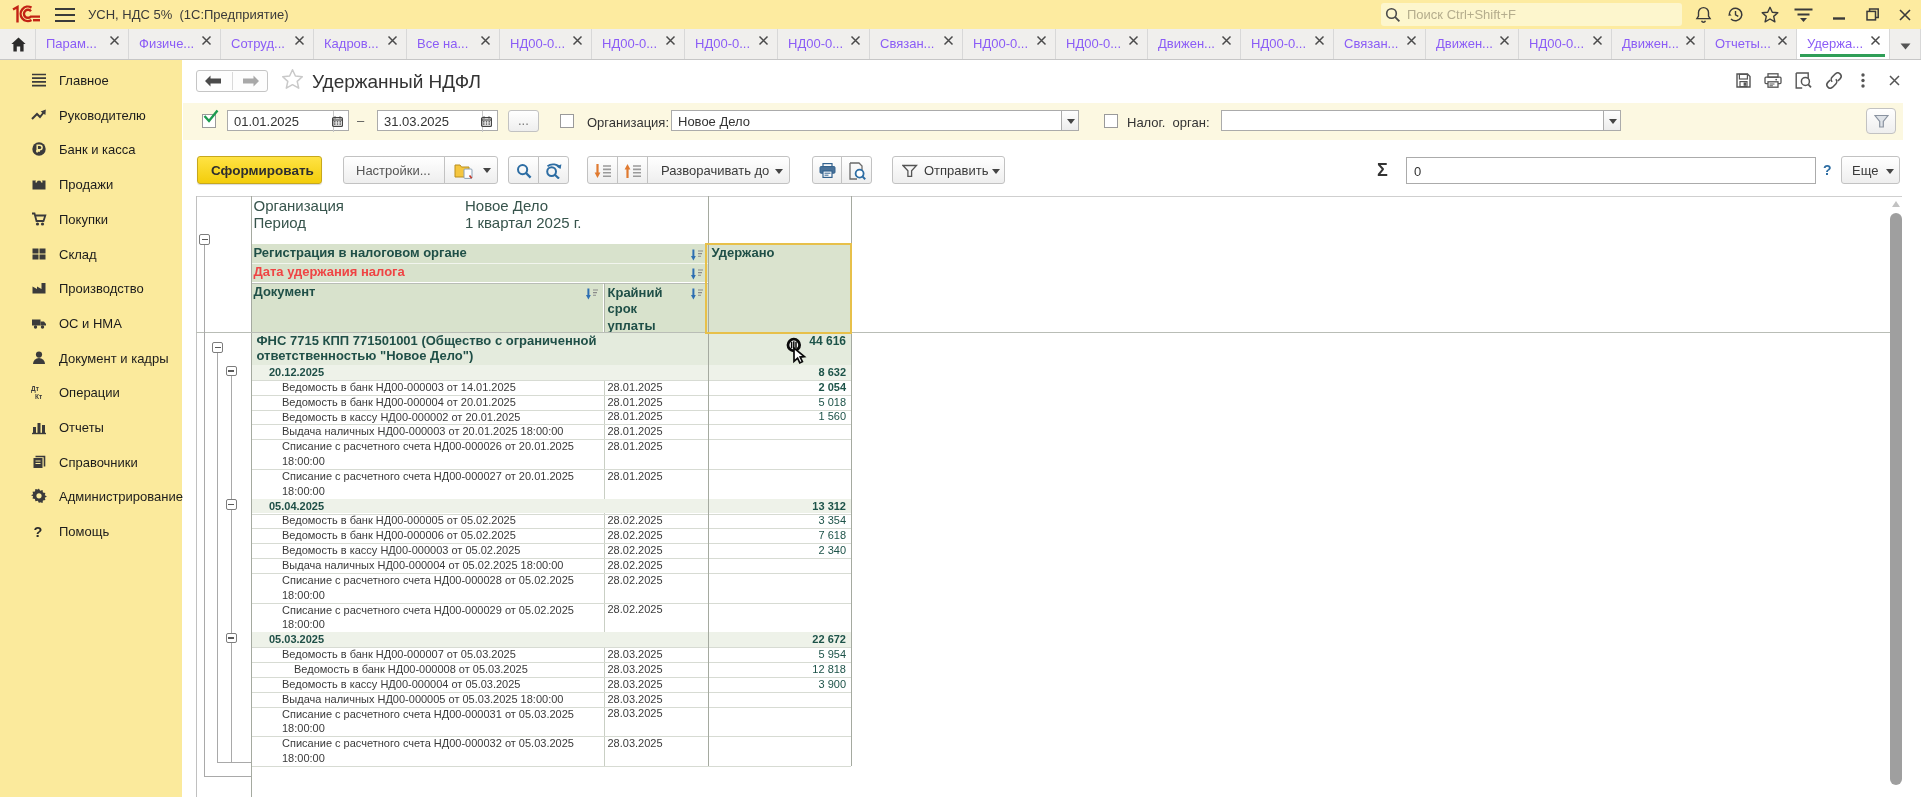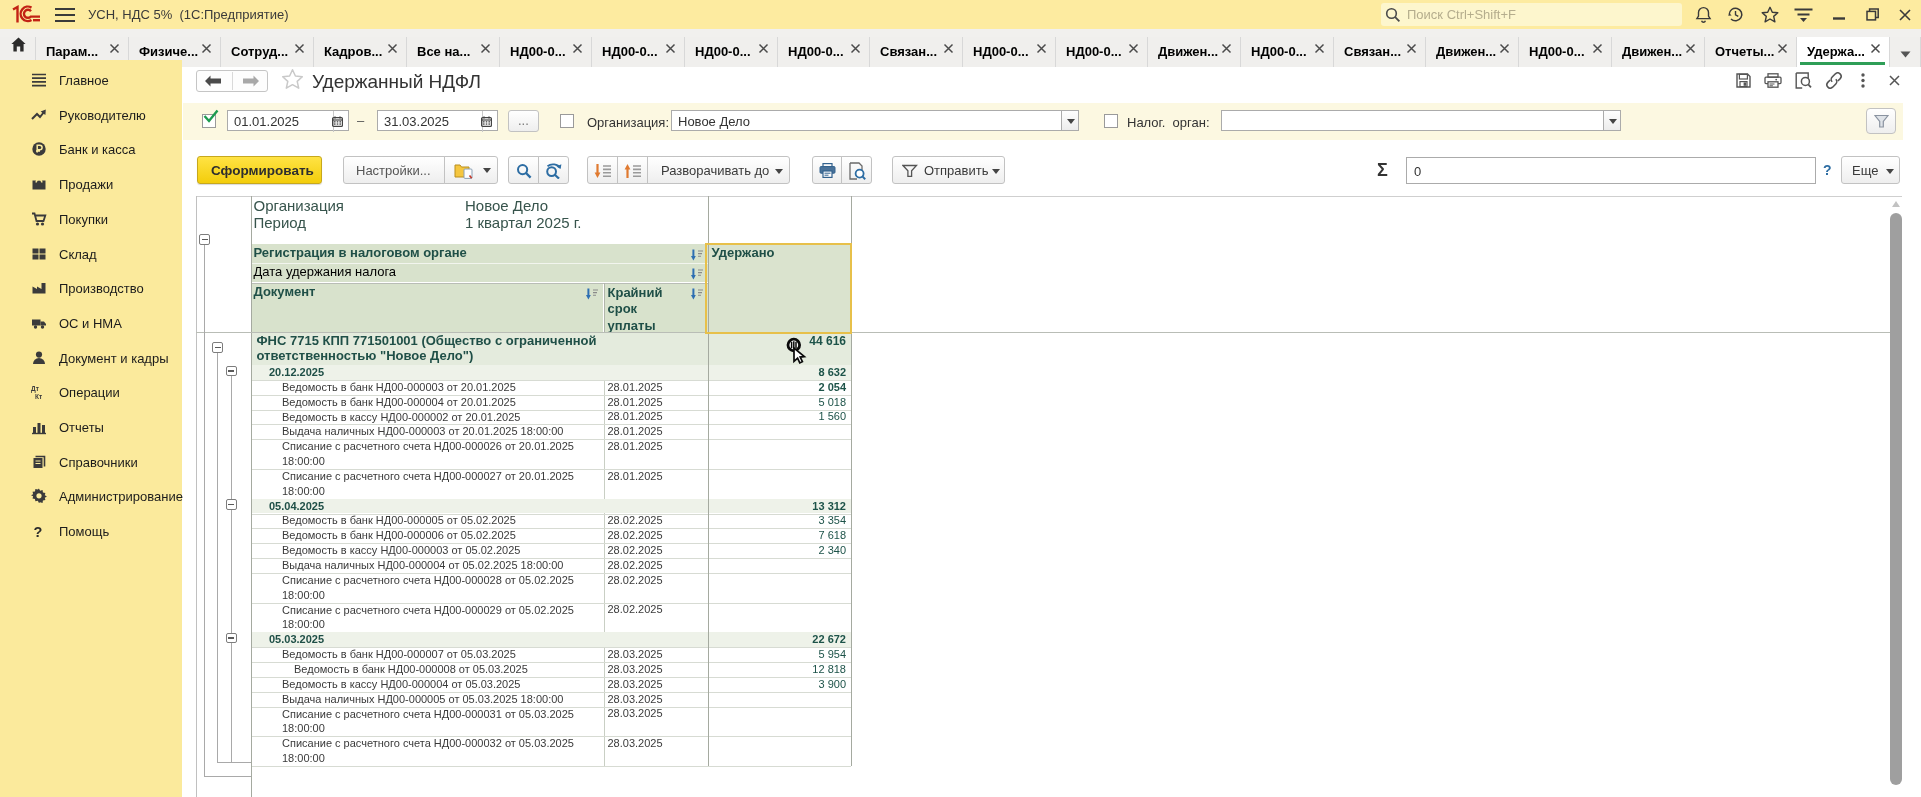--- a/index.html
+++ b/index.html
@@ -7,21 +7,21 @@
 .abs { position:absolute; }
 svg { display:block; }
 
 #titlebar { position:absolute; left:0; top:0; width:1921px; height:29px; background:#fdeba0; }
 #apptitle { position:absolute; left:88px; top:7px; font-size:13px; color:#3a3a3a; }
 #searchbox { position:absolute; left:1381px; top:3px; width:301px; height:23px; background:#fdf6cd; border-radius:3px; }
 #searchbox .ph { position:absolute; left:26px; top:4px; color:#b5ad8d; font-size:13px; }
 
 #tabbar { position:absolute; left:0; top:29px; width:1921px; height:31px; background:#f1f0ee; }
 #tabbar .bot { position:absolute; left:0; bottom:0; width:1921px; height:1px; background:#c6c6c6; }
-.tab { position:absolute; top:37px; height:30px; background:#f0efed; border-right:1px solid #d8d8d8; font-size:13px; color:#000000;font-weight:bold; }
+.tab { position:absolute; top:29px; height:30px; background:#f0efed; border-right:1px solid #d8d8d8; font-size:13px; color:#8b5cf6; }
 .tab .lbl { position:absolute; left:10px; top:7px; white-space:nowrap; }
 .tab .x { position:absolute; right:8px; top:6px; width:11px; height:11px; }
 .tab.active { background:#fff; }
 .tab.active .bar { position:absolute; left:3px; right:4px; bottom:2px; height:3px; background:#2f9e57; }
 
 #sidebar { position:absolute; left:0; top:60px; width:182px; height:737px; background:#fbea9c; }
 .sbitem { position:absolute; left:16px; width:182px; height:34px; }
 .sbitem .ico { position:absolute; left:15px; top:0px; width:16px; height:16px; }
 .sbitem .txt { position:absolute; left:43px; top:1px; font-size:13px; color:#1c1c1c; }
 
@@ -552,21 +552,21 @@
 <div class="abs" style="left:603.5px;top:283px;width:1px;height:483.0px;background:#c9cfc4"></div>
 <div class="abs" style="left:250.5px;top:244px;width:457.0px;height:19px;background:#d8e2cc"></div>
 <div class="abs" style="left:250.5px;top:264px;width:457.0px;height:18px;background:#d8e2cc"></div>
 <div class="abs" style="left:250.5px;top:283px;width:352.5px;height:49px;background:#d8e2cc"></div>
 <div class="abs" style="left:604.0px;top:283px;width:103.5px;height:49px;background:#d8e2cc"></div>
 <div class="abs" style="left:709.0px;top:244px;width:141.5px;height:88px;background:#dae3ce"></div>
 <div class="abs" style="left:250.5px;top:263px;width:457.0px;height:1px;background:#f2f5ee"></div>
 <div class="abs" style="left:250.5px;top:282.5px;width:457.0px;height:1px;background:#b9bdb6"></div>
 <div class="abs" style="left:603.5px;top:283px;width:1px;height:49px;background:#b0b6aa"></div>
 <div class="cell" style="left:253.5px;top:245px;font-size:13px;color:#1f4f47;font-weight:bold;">Регистрация в налоговом органе</div>
-<div class="cell" style="left:253.5px;top:264px;font-size:13px;color:#000000;font-weight:normal;">Дата удержания налога</div>
+<div class="cell" style="left:253.5px;top:264px;font-size:13px;color:#ef4444;font-weight:bold;">Дата удержания налога</div>
 <div class="cell" style="left:253.5px;top:284px;font-size:13px;color:#1f4f47;font-weight:bold;">Документ</div>
 <div class="cell" style="left:607.5px;top:284.5px;font-size:13px;color:#1f4f47;font-weight:bold;line-height:16.5px;">Крайний<br>срок<br>уплаты</div>
 <div class="cell" style="left:711.5px;top:245px;font-size:13px;color:#1f4f47;font-weight:bold;">Удержано</div>
 <svg class="abs" style="left:690px;top:249px" width="14" height="12" viewBox="0 0 14 12">
       <path d="M3.4 0.5 v8" stroke="#2e6fb2" stroke-width="2" fill="none"></path>
       <path d="M1 7 L3.4 11.4 L5.8 7 z" fill="#2e6fb2"></path>
       <g stroke="#8a8a8a" stroke-width="1.1">
         <path d="M8 2h5M8 4.6h4M8 7.2h3"></path>
       </g>
     </svg>
@@ -593,21 +593,21 @@
     </svg>
 <div class="abs" style="left:250.5px;top:333.0px;width:600.0px;height:32.0px;background:#e4ebdd"></div>
 <div class="cell" style="left:256.5px;top:333.0px;font-size:13px;color:#1f4f47;font-weight:bold;">ФНС 7715 КПП 771501001 (Общество с ограниченной</div>
 <div class="cell" style="left:256.5px;top:347.5px;font-size:13px;color:#1f4f47;font-weight:bold;">ответственностью "Новое Дело")</div>
 <div class="num" style="left:726px;top:333.5px;width:120px;font-size:12px;color:#1d5349;font-weight:bold">44 616</div>
 <div class="abs" style="left:250.5px;top:365.0px;width:600.0px;height:1px;background:#c2c8bc"></div>
 <div class="abs" style="left:250.5px;top:365.0px;width:600.0px;height:14.9px;background:#eef2e9"></div>
 <div class="cell" style="left:269px;top:365.8px;font-size:11px;color:#1f4f47;font-weight:bold;">20.12.2025</div>
 <div class="num" style="left:726px;top:365.8px;width:120px;font-size:11px;color:#1d5349;font-weight:bold">8 632</div>
 <div class="abs" style="left:250.5px;top:379.9px;width:600.0px;height:1px;background:#d7dbd3"></div>
-<div class="cell" style="left:282px;top:379.8px;font-size:11px;color:#3a3a3a;font-weight:normal;line-height:14.85px;">Ведомость в банк НД00-000003 от 20.01.2025</div>
+<div class="cell" style="left:282px;top:379.8px;font-size:11px;color:#3a3a3a;font-weight:normal;line-height:14.85px;">Ведомость в банк НД00-000003 от 14.01.2025</div>
 <div class="cell" style="left:607.5px;top:380.7px;font-size:11px;color:#3a3a3a;font-weight:normal;">28.01.2025</div>
 <div class="num" style="left:726px;top:380.7px;width:120px;font-size:11px;color:#1d5349;font-weight:bold">2 054</div>
 <div class="abs" style="left:250.5px;top:394.7px;width:600.0px;height:1px;background:#d7dbd3"></div>
 <div class="cell" style="left:282px;top:394.6px;font-size:11px;color:#3a3a3a;font-weight:normal;line-height:14.85px;">Ведомость в банк НД00-000004 от 20.01.2025</div>
 <div class="cell" style="left:607.5px;top:395.5px;font-size:11px;color:#3a3a3a;font-weight:normal;">28.01.2025</div>
 <div class="num" style="left:726px;top:395.5px;width:120px;font-size:11px;color:#1d5349;font-weight:normal">5 018</div>
 <div class="abs" style="left:250.5px;top:409.6px;width:600.0px;height:1px;background:#d7dbd3"></div>
 <div class="cell" style="left:282px;top:409.5px;font-size:11px;color:#3a3a3a;font-weight:normal;line-height:14.85px;">Ведомость в кассу НД00-000002 от 20.01.2025</div>
 <div class="cell" style="left:607.5px;top:410.4px;font-size:11px;color:#3a3a3a;font-weight:normal;">28.01.2025</div>
 <div class="num" style="left:726px;top:410.4px;width:120px;font-size:11px;color:#1d5349;font-weight:normal">1 560</div>

